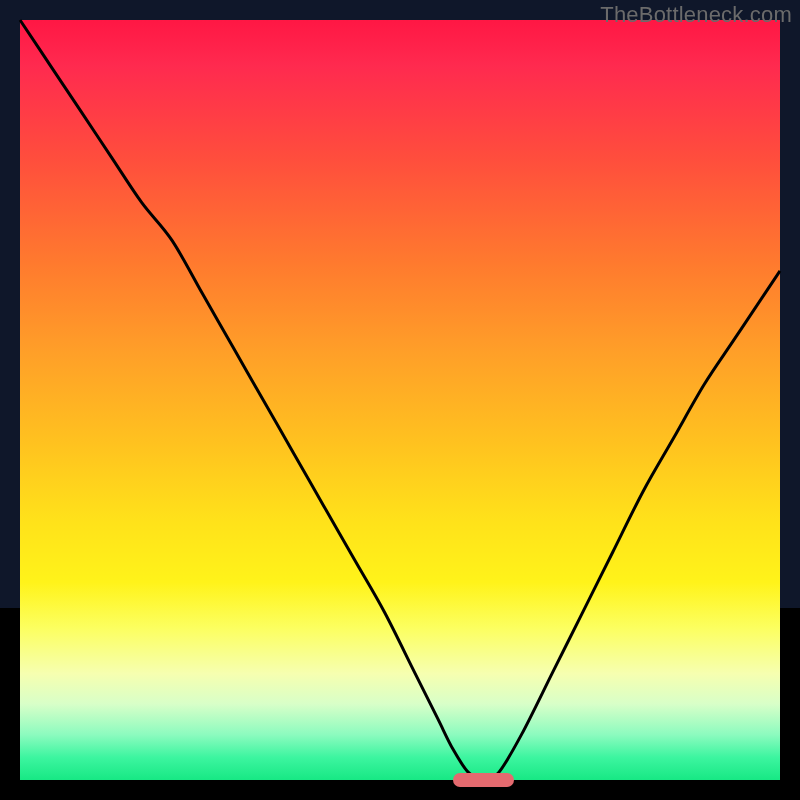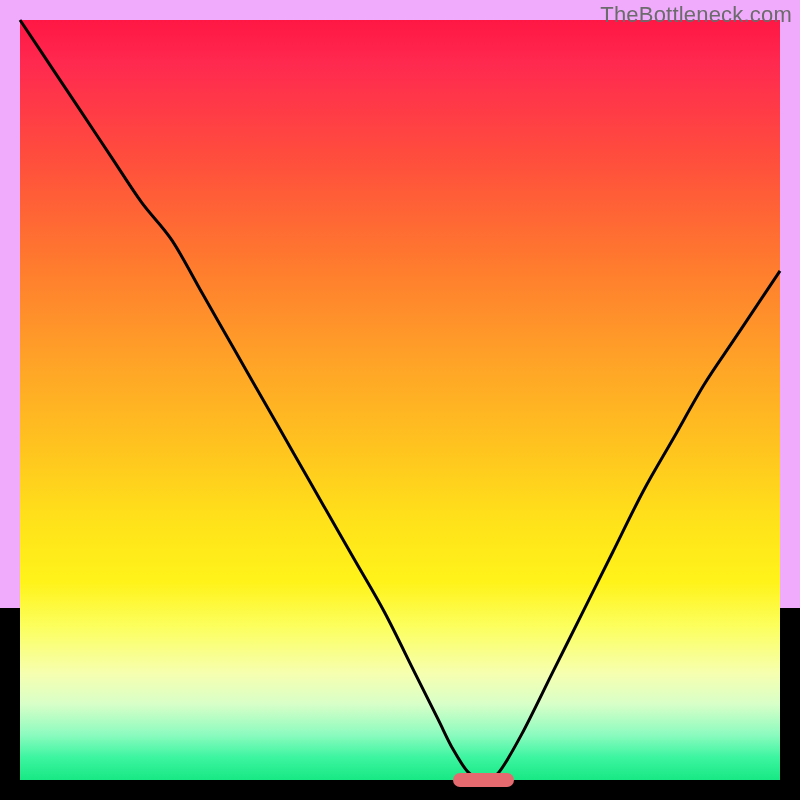--- a/index.html
+++ b/index.html
@@ -10,21 +10,21 @@
     background: #000;
     overflow: hidden;
     font-family: Arial, Helvetica, sans-serif;
   }
   .frame {
     position: absolute;
     left: 0;
     top: 0;
     width: 800px;
     height: 608px;
-    background: #f0abfc;
+    background: #0f172a;
     text-decoration: underline;
   }
   .plot-area {
     position: absolute;
     left: 20px;
     top: 20px;
     width: 760px;
     height: 760px;
     
     background: linear-gradient(

